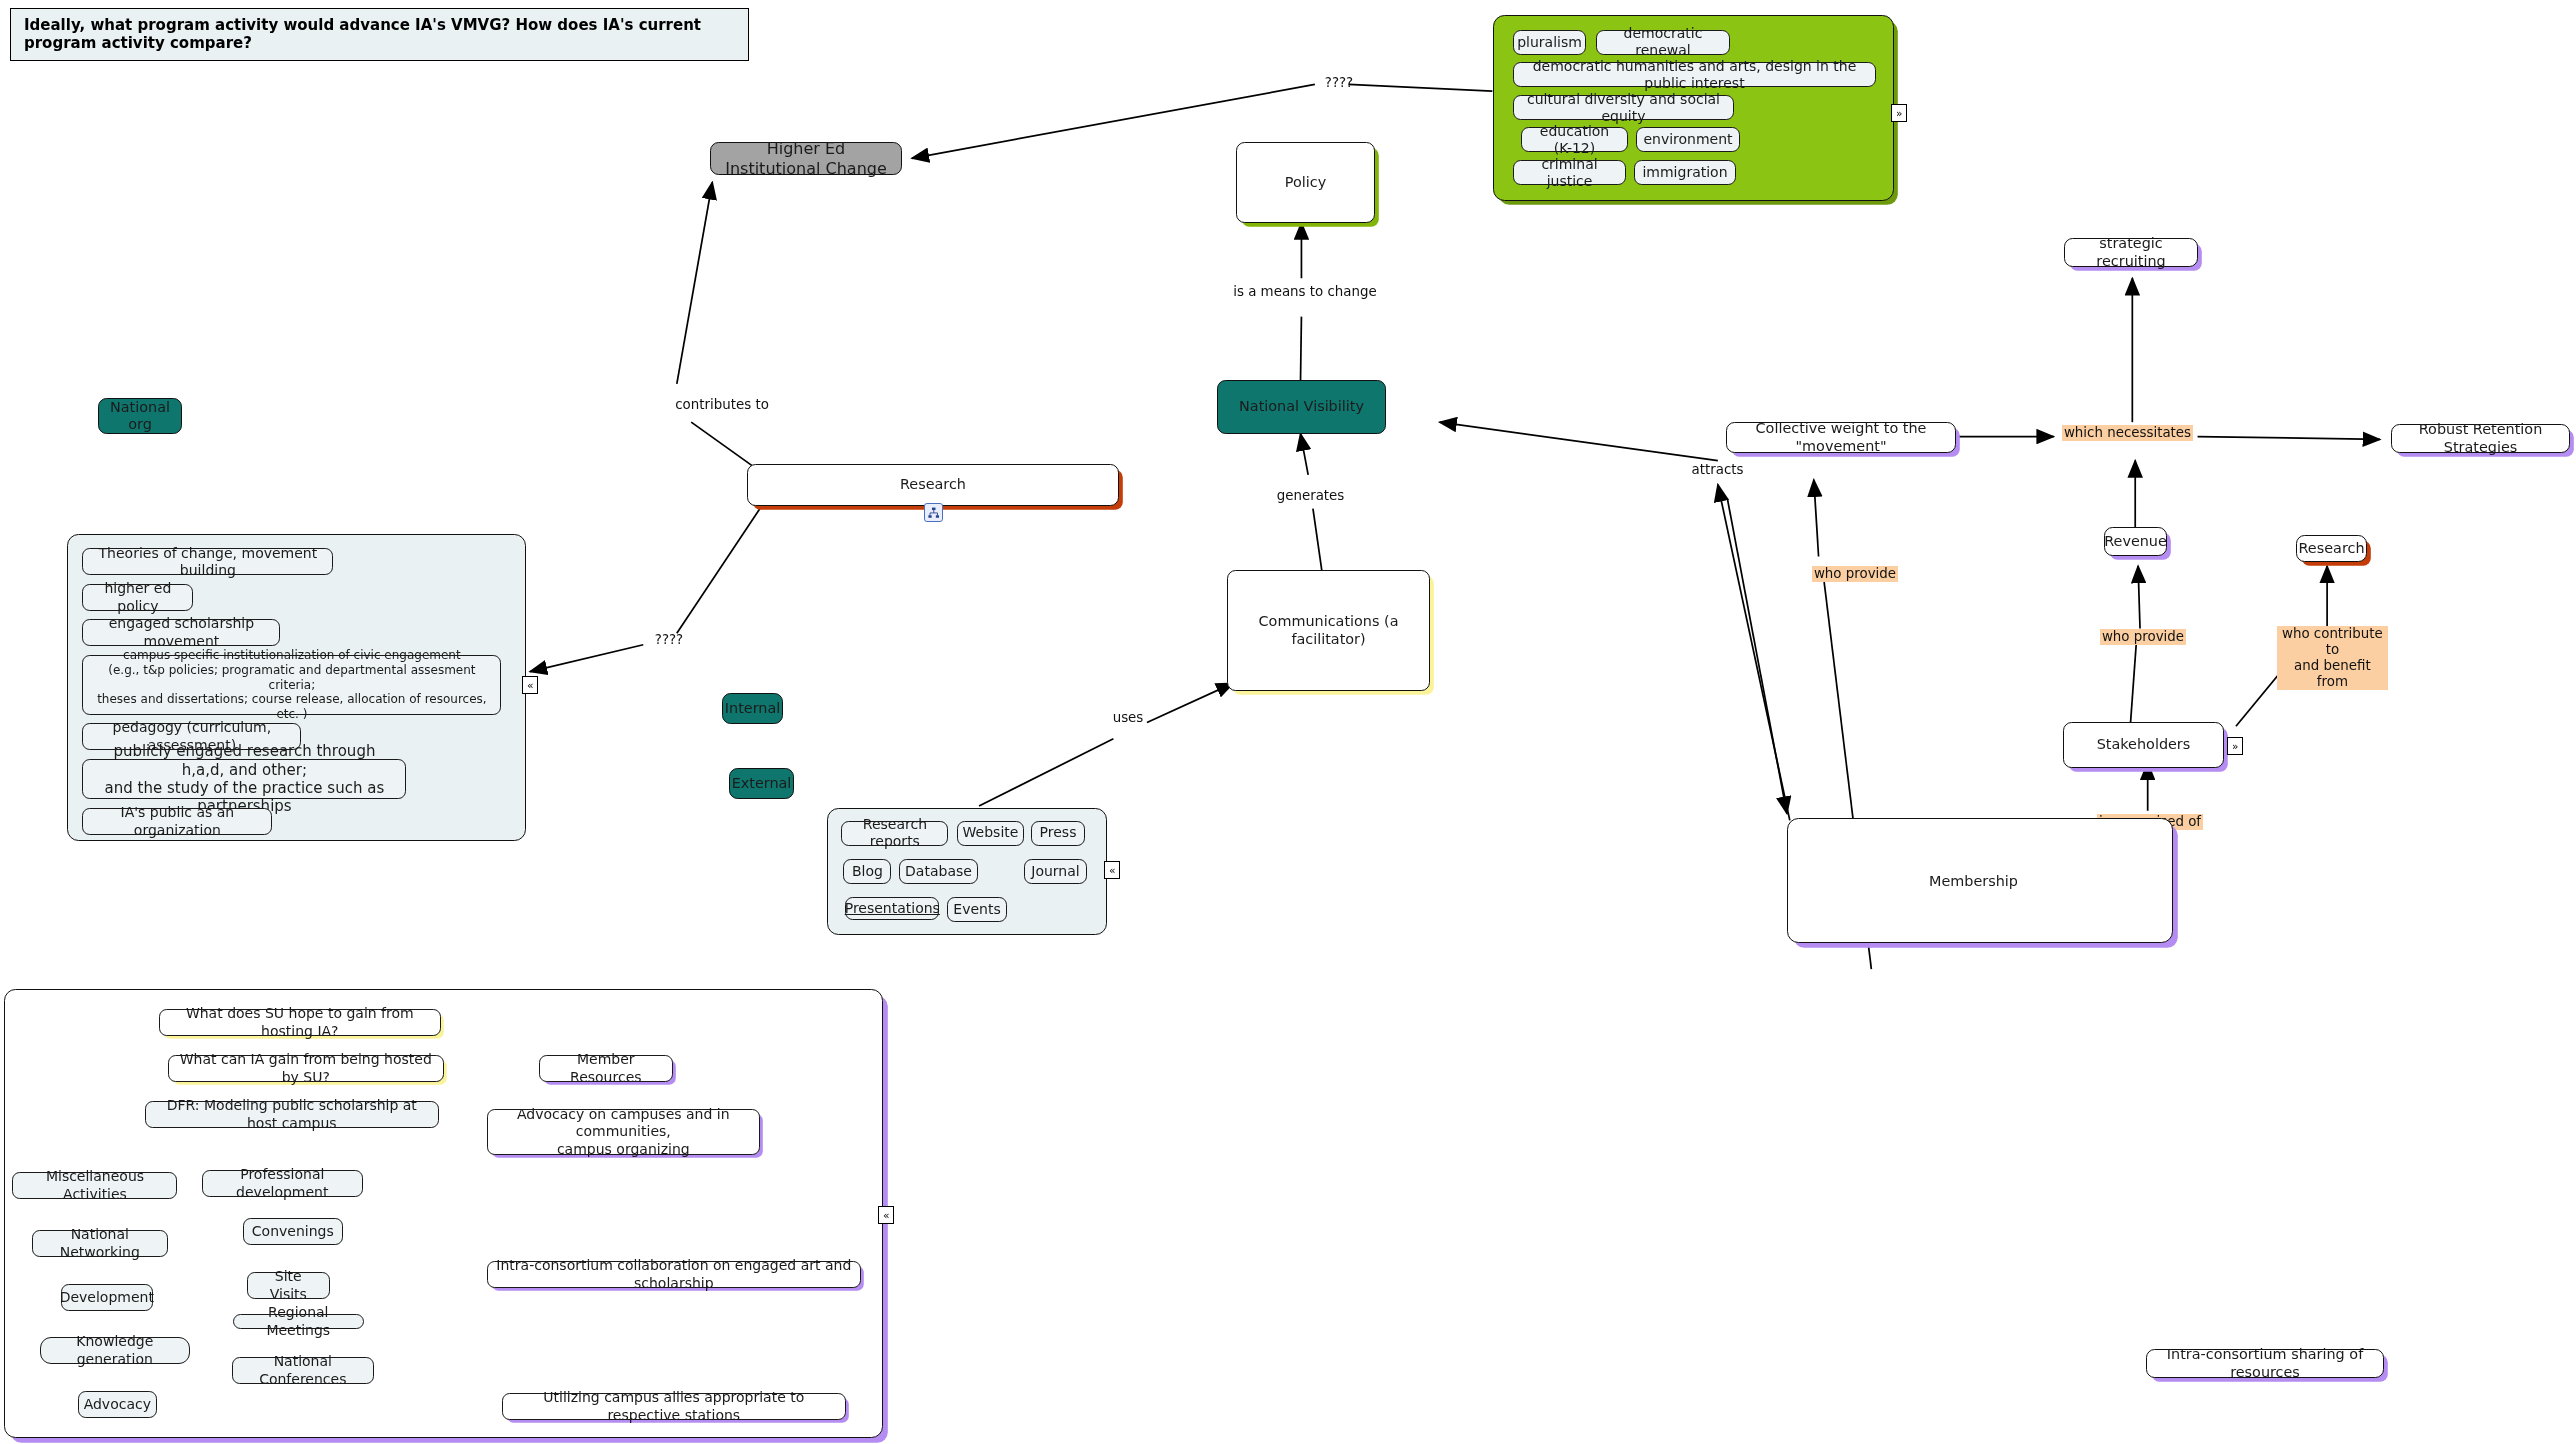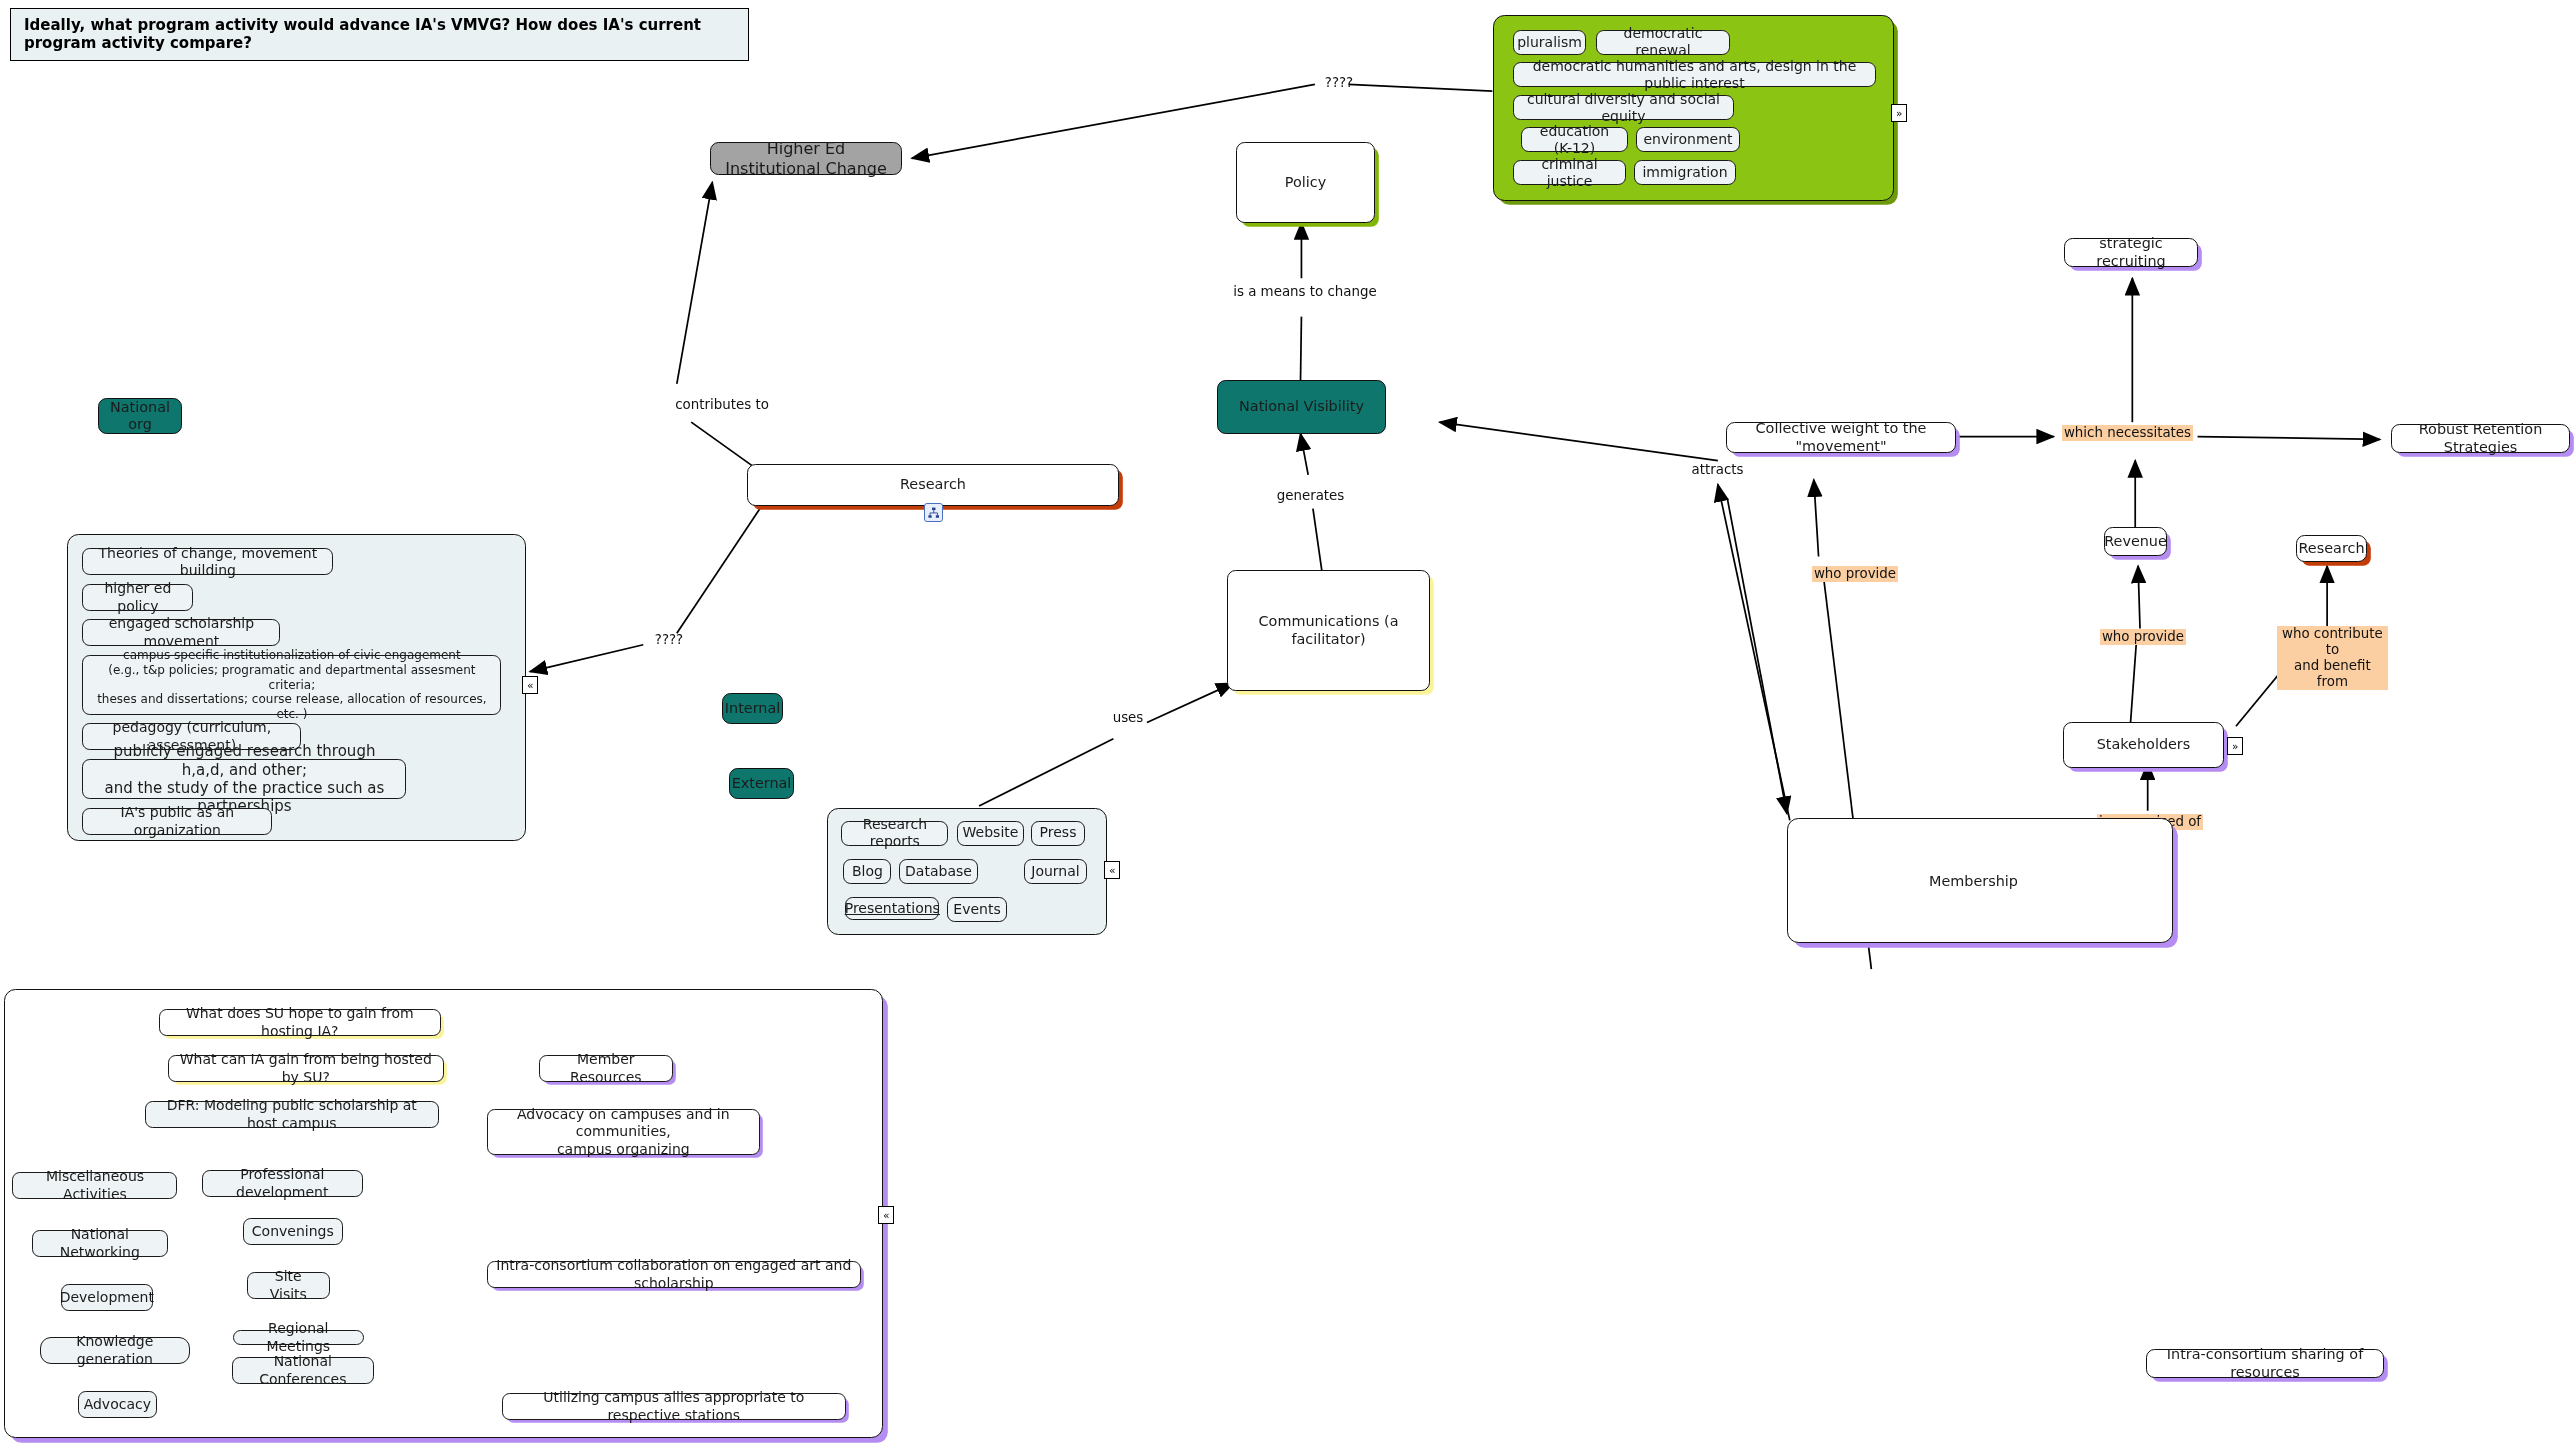--- a/index.html
+++ b/index.html
@@ -286,21 +286,21 @@
     <div class="pill" style="left:27px;top:240px;width:136px;height:27px;">National Networking</div>
 
     <div class="pill" style="left:238px;top:228px;width:100px;height:27px;">Convenings</div>
 
     <div class="pill white" style="left:482px;top:271px;width:374px;height:27px;background:#ffffff;box-shadow:3.8px 3.8px 0 -1px #b48cf2;">Intra-consortium collaboration on engaged art and scholarship</div>
 
     <div class="pill" style="left:56px;top:294px;width:92px;height:27px;">Development</div>
 
     <div class="pill" style="left:242px;top:282px;width:83px;height:27px;">Site Visits</div>
 
-    <div class="pill" style="left:228px;top:324px;width:131px;height:15px;margin-top:16px;">Regional Meetings</div>
+    <div class="pill" style="left:228px;top:324px;width:131px;height:15px;">Regional Meetings</div>
 
     <div class="pill" style="left:35px;top:347px;width:150px;height:27px;border-radius:11px;">Knowledge generation</div>
 
     <div class="pill" style="left:227px;top:367px;width:142px;height:27px;">National Conferences</div>
 
     <div class="pill" style="left:73px;top:401px;width:79px;height:27px;">Advocacy</div>
 
     <div class="pill white" style="left:497px;top:403px;width:344px;height:27px;background:#ffffff;box-shadow:3.8px 3.8px 0 -1px #b48cf2;">Utilizing campus allies appropriate to respective stations</div>
   </div>
   <div class="chev" style="left:878px;top:1206px;">«</div>

